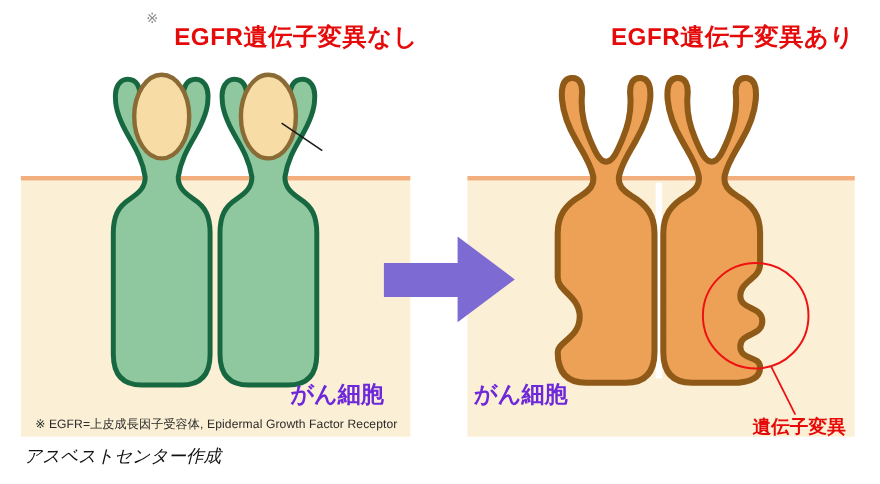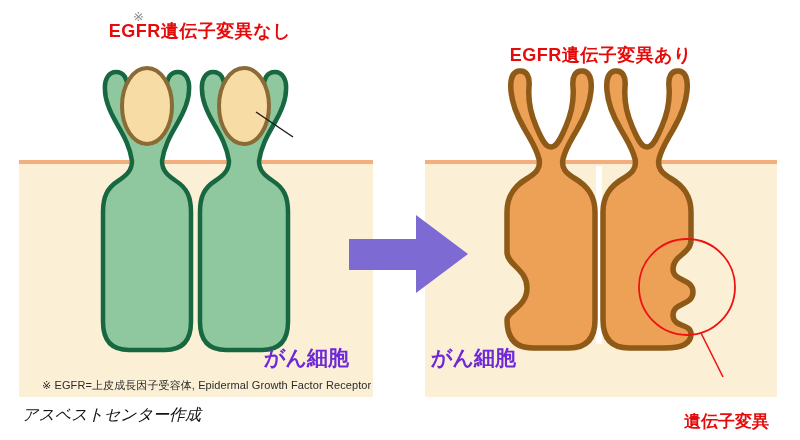--- a/index.html
+++ b/index.html
@@ -8,42 +8,42 @@
     font-family:"Liberation Sans","DejaVu Sans",sans-serif;
   }
   .cell-panel{
     position:absolute;top:160px;height:233px;
     background:#fbefd5;border-top:4px solid #f3ae7e;
   }
   #panel-left{left:19px;width:354px;}
   #panel-right{left:425px;width:352px;}
   #shape-layer{position:absolute;left:0;top:0;width:800px;height:440px;}
   .panel-title{
-    position:absolute;top:21px;font-size:18px;font-weight:bold;color:#e60b0b;
-    text-align:center;letter-spacing:0.5px;white-space:nowrap;line-height:1.15;
+    position:absolute;top:21px;font-size:22px;font-weight:bold;color:#e60b0b;
+    text-align:right;letter-spacing:0.5px;white-space:nowrap;line-height:1.15;
   }
   #title-left{left:20px;width:360px;}
-  #title-right{left:425px;width:352px;margin-top:24px;}
+  #title-right{left:425px;width:352px;}
   #title-note-mark{
     position:absolute;left:133px;top:9px;font-size:13px;color:#888888;font-weight:normal;
   }
   #ligand-label{
     position:absolute;left:294px;top:127px;font-size:15px;color:#111111;white-space:nowrap;
   }
   .cell-label{
     position:absolute;top:344px;font-size:21px;font-weight:bold;color:#6d28d9;white-space:nowrap;
   }
   #cell-label-left{left:264px;}
   #cell-label-right{left:431px;}
   #footnote{
-    position:absolute;left:42px;top:378px;font-size:11px;color:#2b2b2b;white-space:nowrap;
+    position:absolute;left:32px;top:378px;font-size:11px;color:#2b2b2b;white-space:nowrap;
     letter-spacing:0.1px;
   }
   #mutation-label{
-    position:absolute;left:684px;top:377px;font-size:17px;font-weight:bold;color:#e60b0b;white-space:nowrap;margin-top:33px;
+    position:absolute;left:684px;top:377px;font-size:17px;font-weight:bold;color:#e60b0b;white-space:nowrap;
   }
   #credit-line{
     position:absolute;left:22px;top:405px;font-size:16px;font-weight:normal;font-style:italic;
     color:#111111;white-space:nowrap;
   }
 </style>
 </head>
 <body>
 
 <div id="stage">

